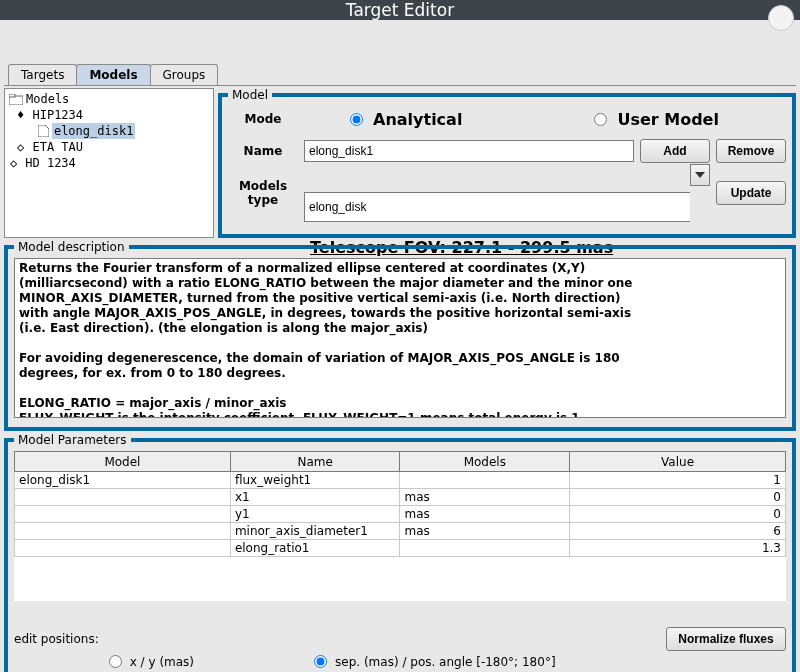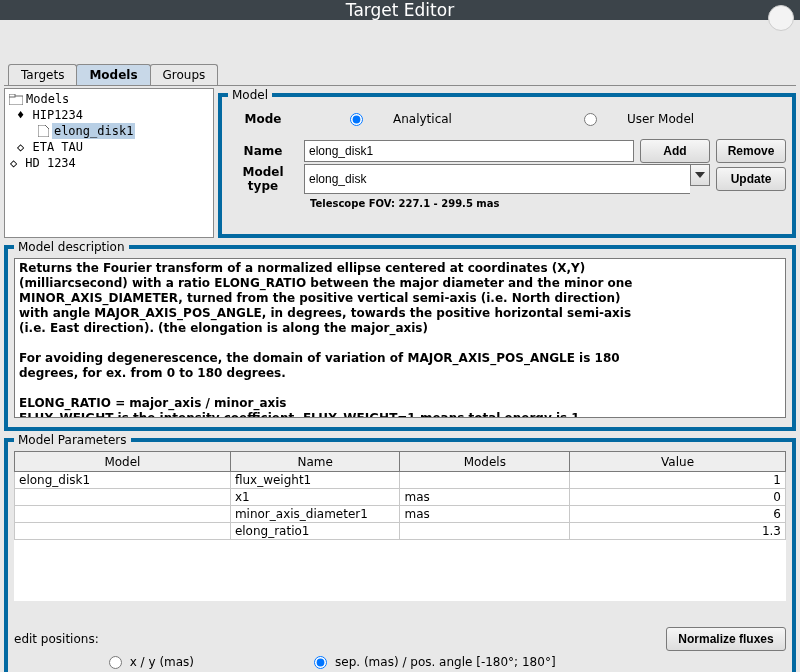--- a/index.html
+++ b/index.html
@@ -21,42 +21,42 @@
   .tree-folder svg, .tree-page svg { display:block; }
   .tree-toggle { display:inline-block; width:9px; text-align:center; }
   .tree-selected { background:#b8cfe5; padding:0 2px; }
 
   fieldset.panel { border:4px solid #0369a1; margin:0; padding:4px 6px 6px 6px; }
   fieldset.panel > legend { padding:0 4px; font-size:12px; }
   .model-panel { flex:1; }
   .row { display:flex; align-items:center; gap:6px; min-height:26px; }
   .lbl { text-align:center; font-weight:bold; font-size:12px; }
   .lbl.w70 { width:70px; }
-  .radiolabel { font-weight:normal; font-size:12px;margin-left:20px; }
+  .radiolabel { font-weight:bold; font-size:16px; }
   input[type=radio] { margin:0 4px 0 0; }
   .textfield { height:22px; border:1px solid #7a7a7a; background:#fff; padding:2px 4px; font-size:12px; flex:1; }
   .btn { height:24px; min-width:70px; border:1px solid #7a7a7a; background:linear-gradient(#f6f6f6,#ddd); font-size:12px; font-weight:bold; padding:0 10px; border-radius:3px; }
   .combo { display:flex; flex:1; }
-  .combo-input { flex:1; border:1px solid #7a7a7a; border-right:none; background:#fff; height:29px; padding:14px 4px; font-size:12px; }
+  .combo-input { flex:1; border:1px solid #7a7a7a; border-right:none; background:#fff; height:29px; padding:14px 4px; font-size:12px;margin-top:28px; }
   .combo-btn { width:20px; height:22px; border:1px solid #7a7a7a; background:linear-gradient(#f6f6f6,#ddd); display:flex; align-items:center; justify-content:center; }
   .combo-btn svg { display:block; }
-  .fov { font-size:10px; font-weight:bold; padding-left:82px; margin-top:4px; }
+  .fov { font-size:16px; font-weight:bold; padding-left:82px; margin-top:16px;text-decoration:underline; }
 
   .desc-panel { }
   .desc-text { width:100%; height:160px; resize:none; border:1px solid #7a7a7a; background:#fff; font-weight:bold; font-family:"DejaVu Sans",Arial,sans-serif; font-size:12px; padding:2px 4px; line-height:15px; overflow-y:scroll; white-space:pre-wrap; }
 
   .params-panel { }
   .ptable { width:100%; border-collapse:collapse; font-size:12px; background:#fff; }
   .ptable th { border:1px solid #7a7a7a; background:#eeeeee; font-weight:normal; padding:2px 4px; text-align:center; height:20px; }
   .ptable td { border:1px solid #c8c8c8; padding:1px 4px; height:17px; }
   .ptable td.num { text-align:right; }
   .ptable-wrap { border:0px solid #7a7a7a; height:150px; background:#fff; overflow:hidden; }
 
   .editpos { display:flex; align-items:center; gap:10px; margin-top:8px; font-size:12px; }
-  .editpos .seg { display:flex; align-items:center; gap:4px;margin-top:46px; }
+  .editpos .seg { display:flex; align-items:flex-start; gap:4px;margin-top:46px; }
   .editpos .spacer { flex:1; }
 
   .footer { height:36px; border-top:1px solid #b0b0b0; display:flex; align-items:center; justify-content:center; gap:10px; }
 </style>
 </head>
 <body>
 
 <div class="window">
   <div class="titlebar">
     <span>Target Editor</span>
@@ -99,21 +99,21 @@
           <span class="radiolabel">User Model</span>
         </div>
         <div style="height:6px"></div>
         <div class="row">
           <span class="lbl w70">Name</span>
           <input class="textfield" value="elong_disk1" style="">
           <button class="btn">Add</button>
           <button class="btn">Remove</button>
         </div>
         <div class="row">
-          <span class="lbl w70">Model type</span>
+          <span class="lbl w70">Models type</span>
           <div class="combo">
             <input class="combo-input" value="elong_disk" style="">
             <div class="combo-btn">
                 <svg width="10" height="6">
                   <polygon points="0,0 10,0 5,6" fill="#333"></polygon>
                 </svg>
               </div>
           </div>
           <button class="btn">Update</button>
         </div>
@@ -164,20 +164,26 @@
                 <td class="num">1</td>
               </tr>
               <tr>
                 <td></td>
                 <td>x1</td>
                 <td>mas</td>
                 <td class="num">0</td>
               </tr>
               <tr>
                 <td></td>
+                <td>y1</td>
+                <td>mas</td>
+                <td class="num">0</td>
+              </tr>
+              <tr>
+                <td></td>
                 <td>minor_axis_diameter1</td>
                 <td>mas</td>
                 <td class="num">6</td>
               </tr>
               <tr>
                 <td></td>
                 <td>elong_ratio1</td>
                 <td></td>
                 <td class="num">1.3</td>
               </tr>

